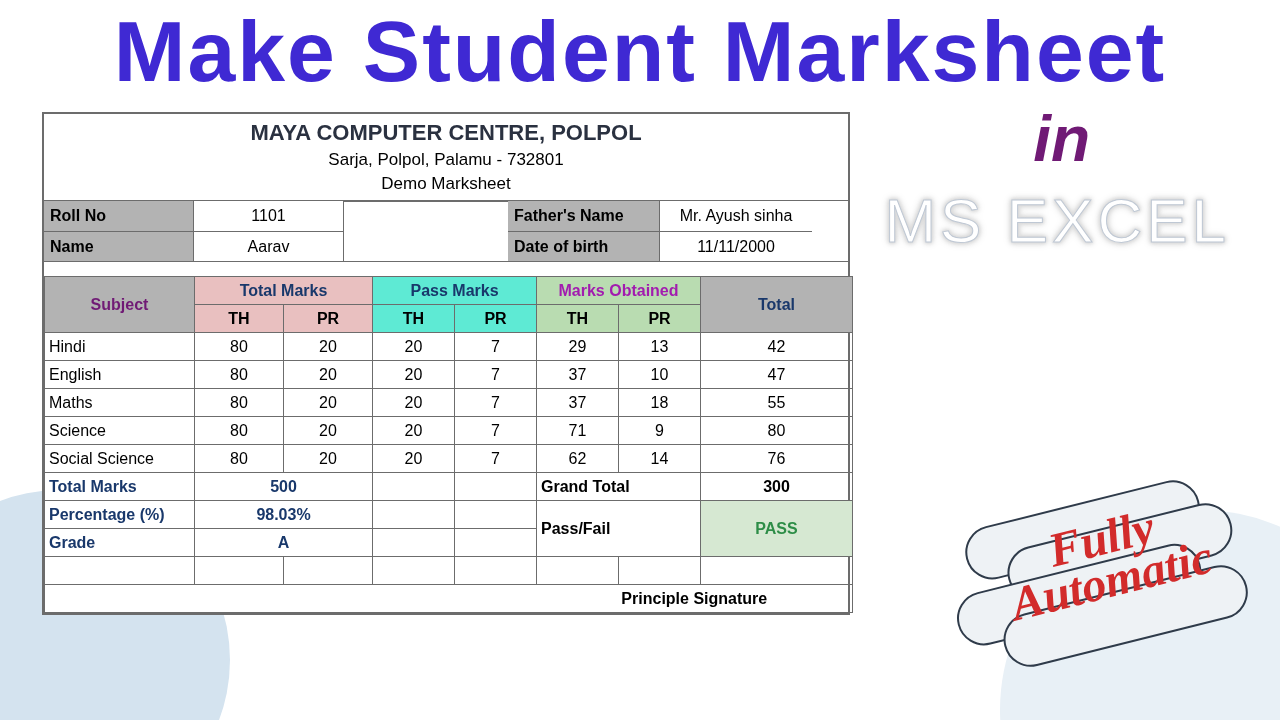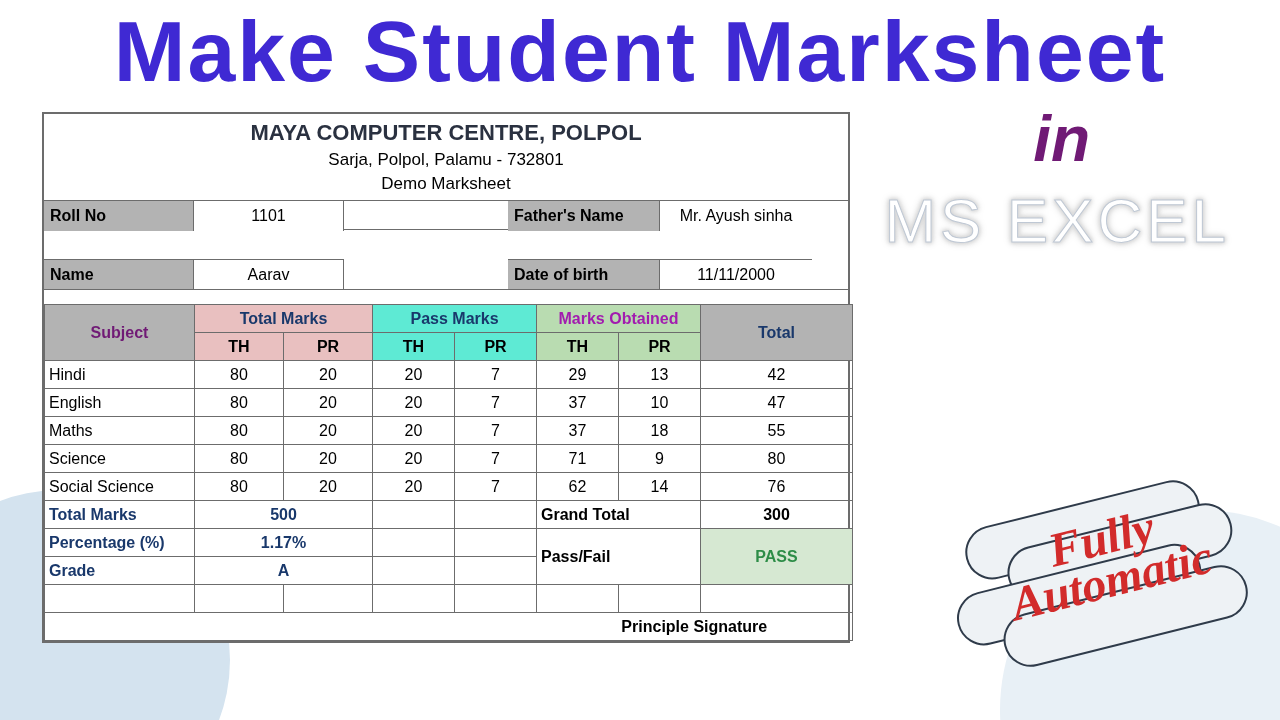--- a/index.html
+++ b/index.html
@@ -69,21 +69,21 @@
   .sheet .hdr { text-align: center; }
   .hdr-title { font-size: 22px; font-weight: 700; color: #2a3140; padding: 6px 0 2px; }
   .hdr-addr  { font-size: 17px; padding: 2px 0; }
   .hdr-demo  { font-size: 17px; padding: 2px 0 6px; }
 
   .info {
     display: flex;
     border-top: 1.5px solid #6c6c6c;
     border-bottom: 1.5px solid #6c6c6c;
   }
-  .info-col { display: flex; flex-direction: column; gap: 28px; }
+  .info-col { display: flex; flex-direction: column; }
   .info-cell { border-right: 1.5px solid #6c6c6c; display:flex; align-items:center; }
   .info-row2 { border-top: 1.5px solid #6c6c6c; }
   .lbl { background: #b3b3b3; font-weight: 700; padding: 4px 6px; height: 30px; font-size: 16px; }
   .val { text-align: center; justify-content: center; height: 30px; font-size: 16px; }
   .spacer-col { width: 164px; }
   .col-lbl1 { width: 150px; }
   .col-val1 { width: 150px; }
   .col-lbl2 { width: 152px; }
   .col-val2 { width: 152px; border-right: none !important; }
 
@@ -266,21 +266,21 @@
       <tr>
         <td class="sum-lbl">Total Marks</td>
         <td colspan="2" class="sum-val">500</td>
         <td class="empty"></td>
             <td class="empty"></td>
         <td colspan="2" class="gt-lbl">Grand Total</td>
         <td class="c" style="font-weight:700">300</td>
       </tr>
       <tr>
         <td class="sum-lbl">Percentage (%)</td>
-        <td colspan="2" class="sum-val">1.17%</td>
+        <td colspan="2" class="sum-val">98.03%</td>
         <td class="empty"></td>
             <td class="empty"></td>
         <td colspan="2" rowspan="2" class="gt-lbl" style="vertical-align:middle">Pass/Fail</td>
         <td rowspan="2" class="pass-val">PASS</td>
       </tr>
       <tr>
         <td class="sum-lbl">Grade</td>
         <td colspan="2" class="sum-val">A</td>
         <td class="empty"></td>
             <td class="empty"></td>

